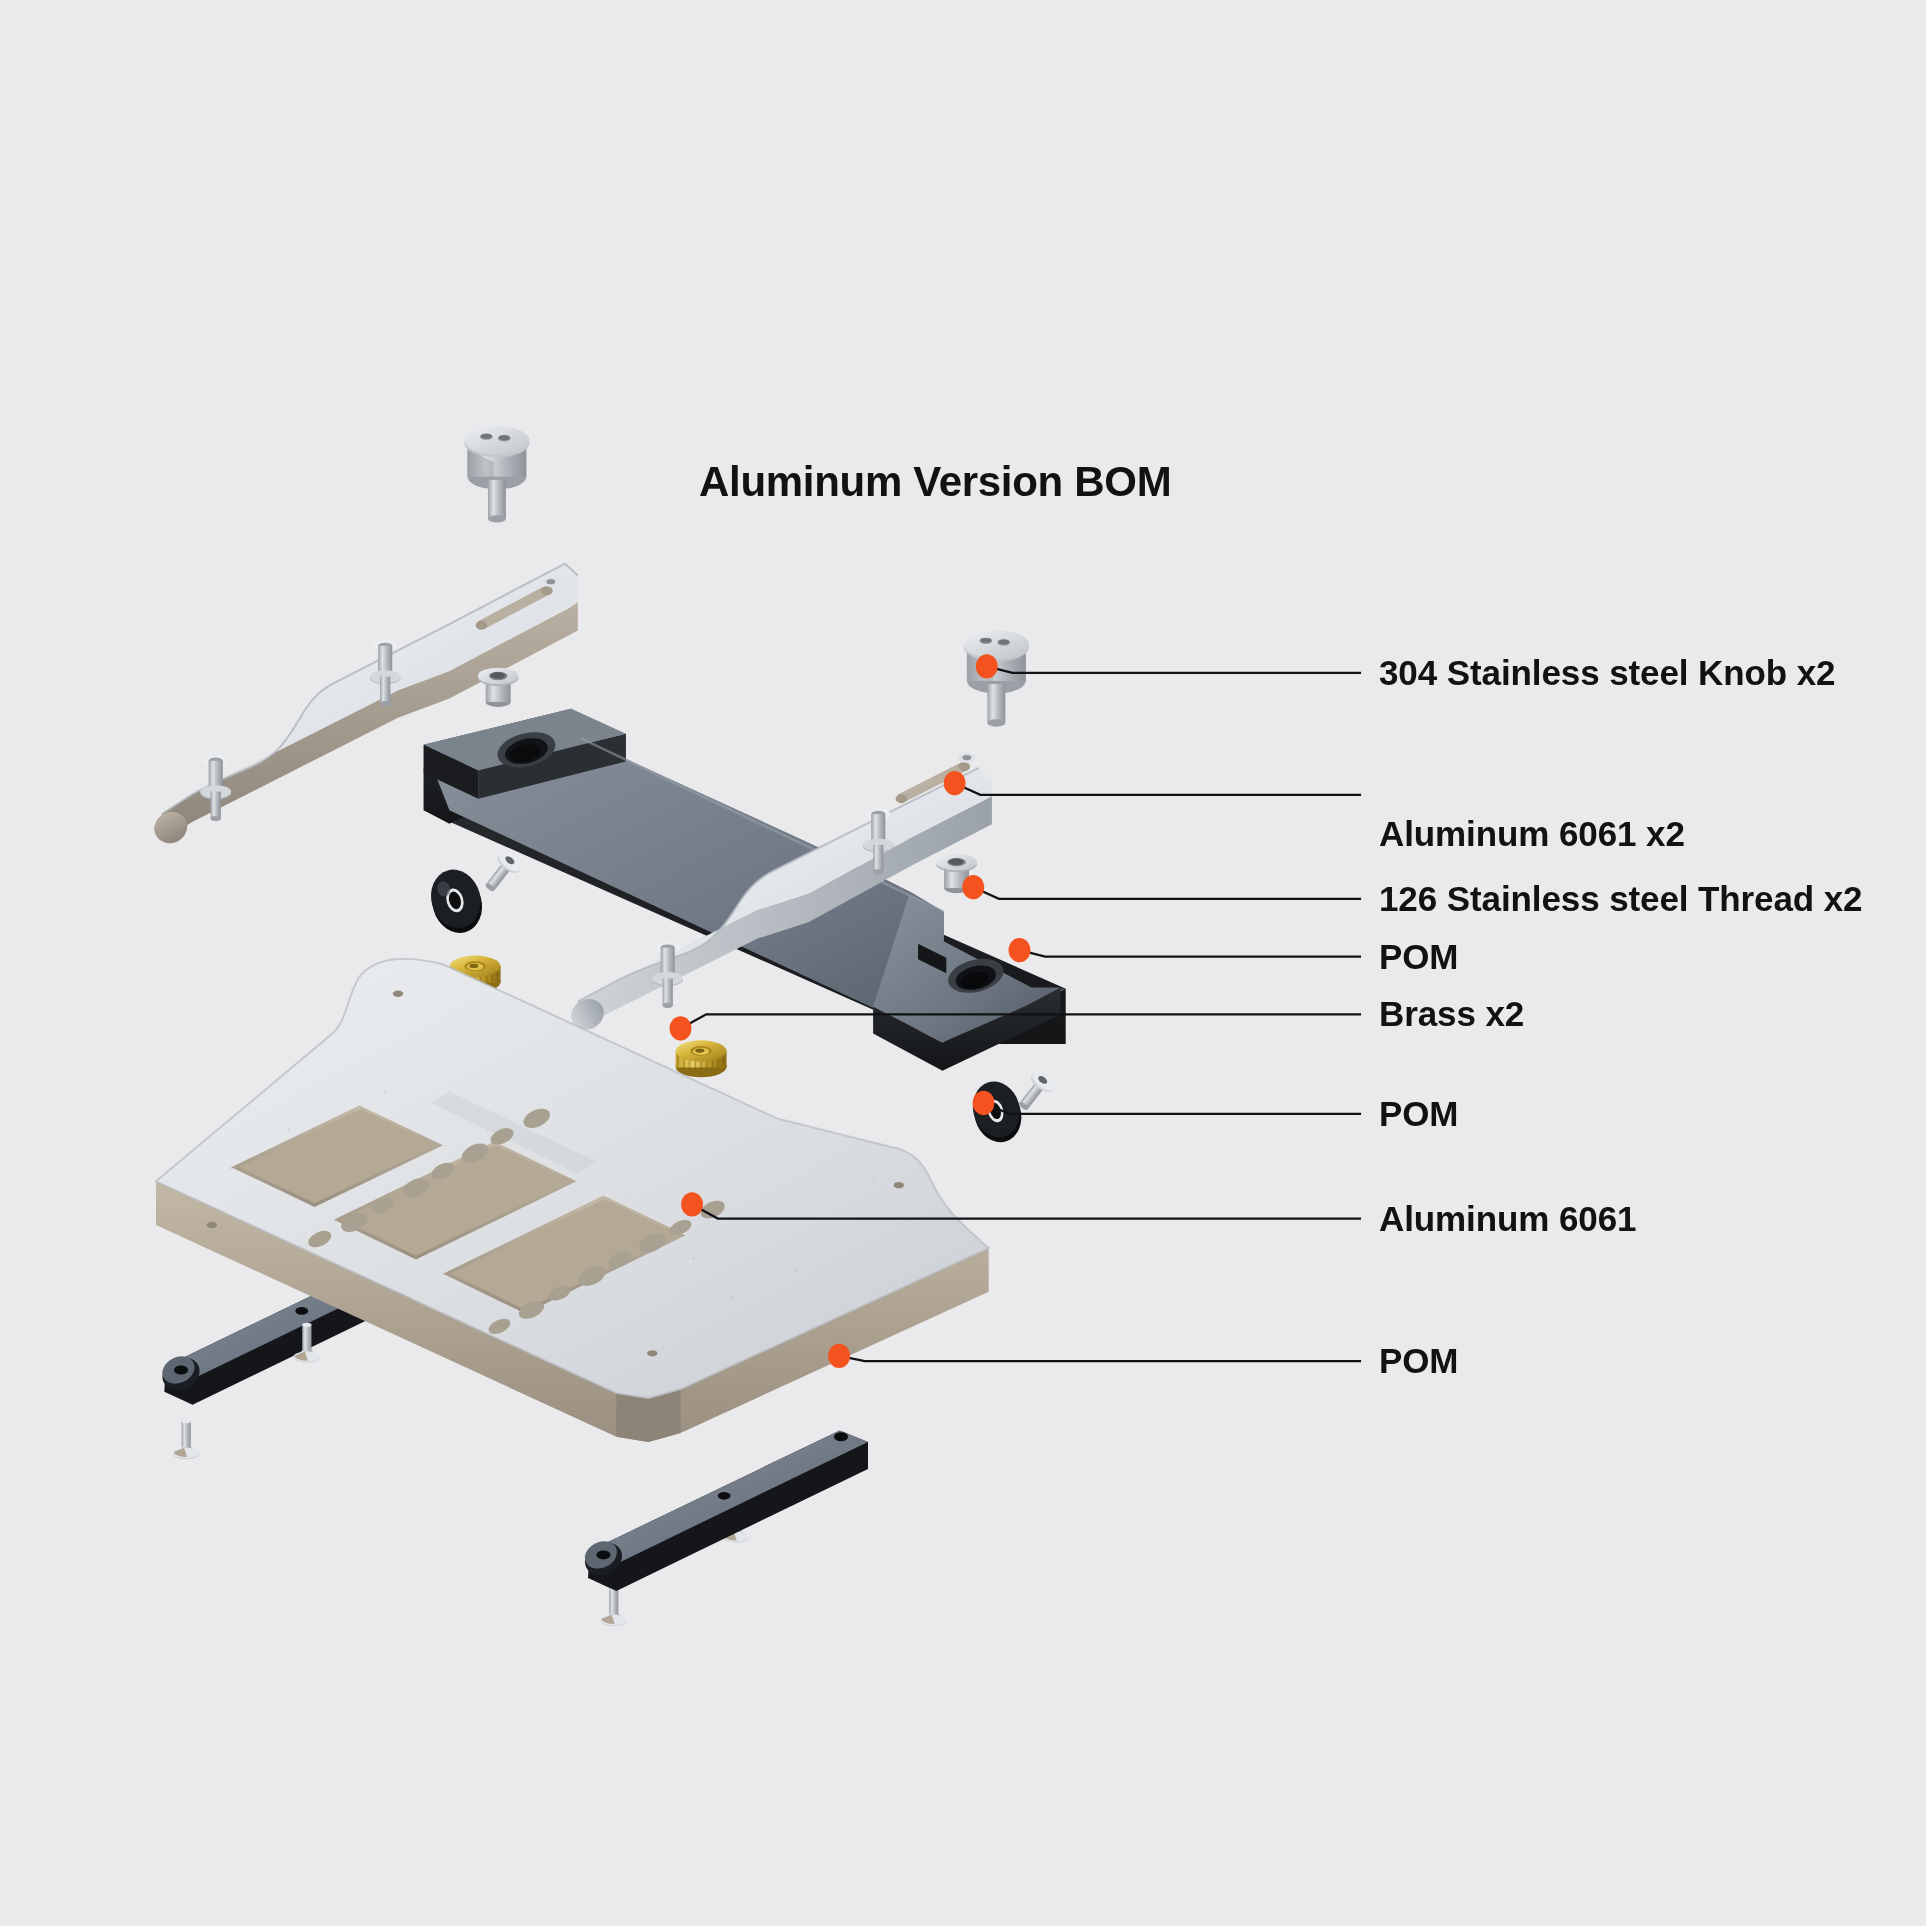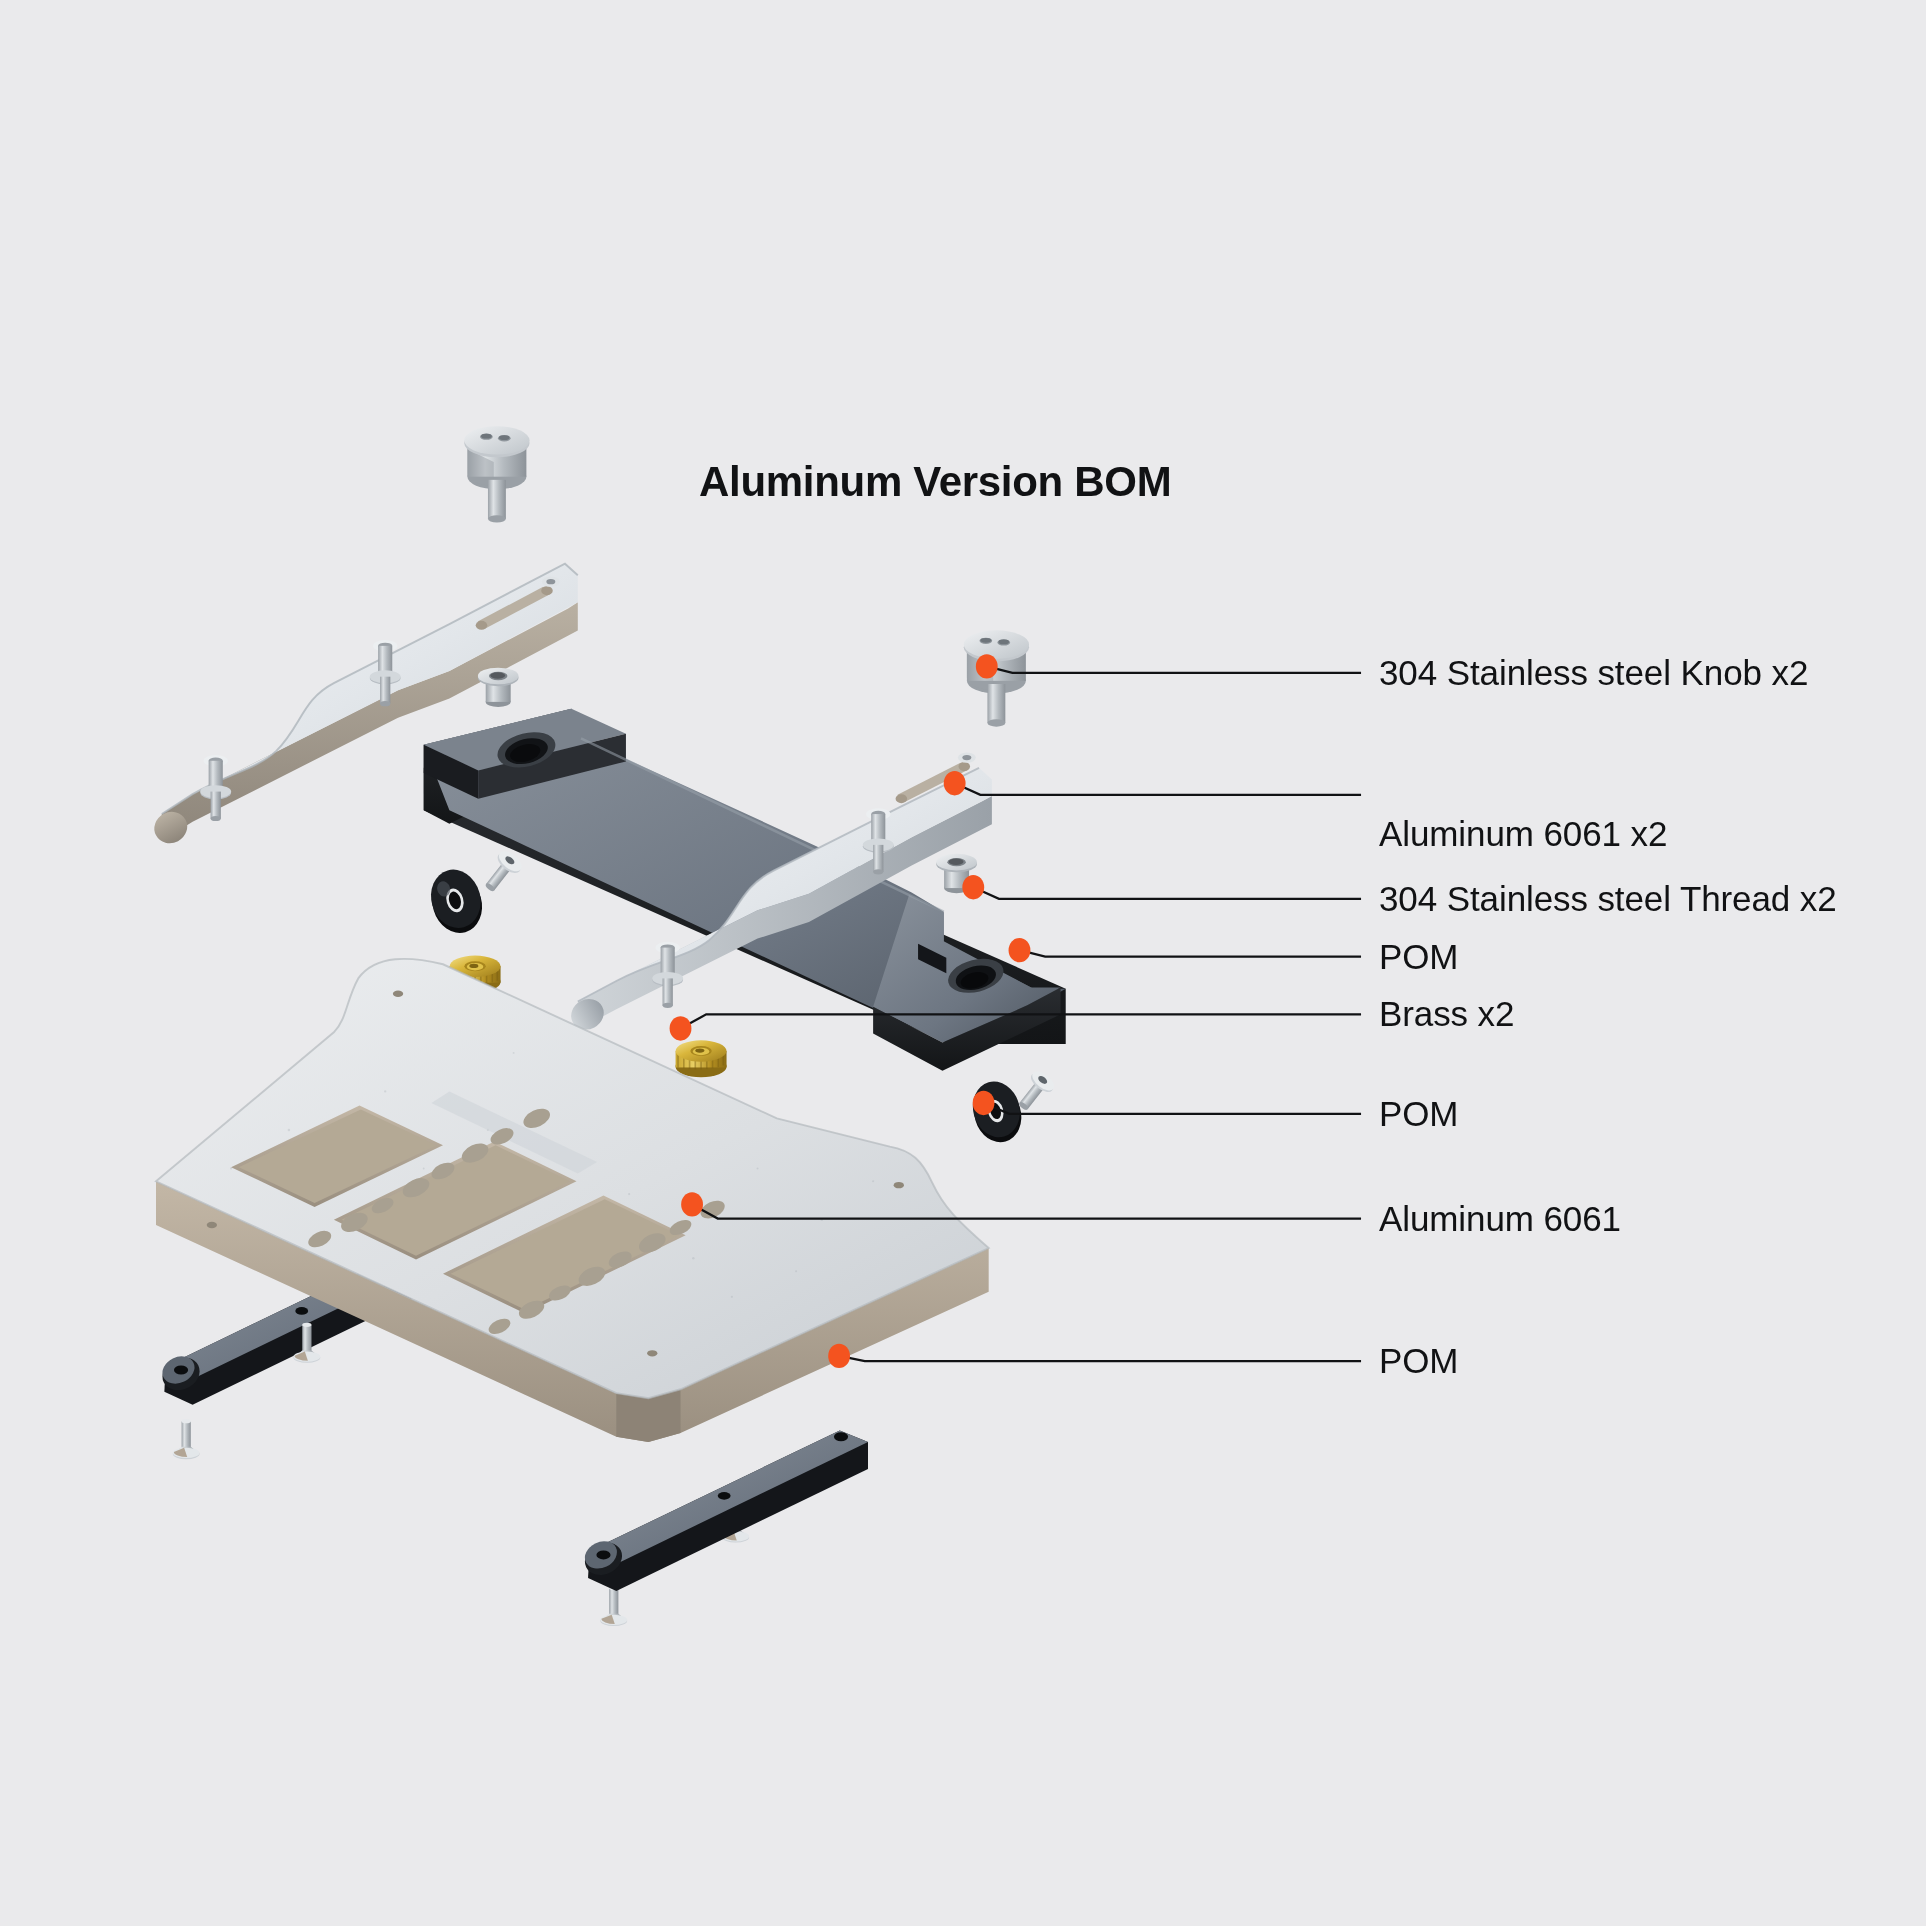--- a/index.html
+++ b/index.html
@@ -2,21 +2,21 @@
 <html style="font-size:10.3px"><head>
 <meta charset="utf-8">
 <style>
   html,body{margin:0;padding:0;background:#eaeaec;}
   body{width:1926px;height:1926px;font-family:"Liberation Sans",sans-serif;overflow:hidden;}
   #stage{position:relative;width:1926px;height:1926px;background:#eaeaec;}
   #art{position:absolute;left:0;top:0;width:1926px;height:1926px;}
   .lbl{
     position:absolute;
     font-family:"Liberation Sans",sans-serif;
-    font-weight:400;
+    font-weight:700;
     font-size:35px;
     color:#111214;
     white-space:nowrap;
     letter-spacing:-0.1px;
     transform:translateY(-50%);
   }
   #title{
     position:absolute;
     font-family:"Liberation Sans",sans-serif;
     font-weight:700;
@@ -470,21 +470,21 @@
         <path d="M 1307 2112 L 1347 2120 L 2120 2120" fill="none" stroke="#111214" stroke-width="3.5"></path>
         <ellipse cx="1307" cy="2112" rx="17" ry="19" fill="#f4531f"></ellipse>
       </g>
   </svg>
 
   <div id="title" style="left: 699px; top: 482px;">Aluminum Version BOM</div>
 
   <div id="labels">
       <div class="lbl" style="left: 1379px; top: 673px;">304 Stainless steel Knob x2</div>
       <div class="lbl" style="left: 1379px; top: 834px;">Aluminum 6061 x2</div>
-      <div class="lbl" style="left: 1379px; top: 899px;">304 Stainless steel Thread x2</div>
+      <div class="lbl" style="left: 1379px; top: 899px;">126 Stainless steel Thread x2</div>
       <div class="lbl" style="left: 1379px; top: 957px;">POM</div>
       <div class="lbl" style="left: 1379px; top: 1014px;">Brass x2</div>
       <div class="lbl" style="left: 1379px; top: 1114px;">POM</div>
       <div class="lbl" style="left: 1379px; top: 1219px; text-align: right;">Aluminum 6061</div>
       <div class="lbl" style="left: 1379px; top: 1361px;">POM</div>
     </div>
 
 </div>
 
 

